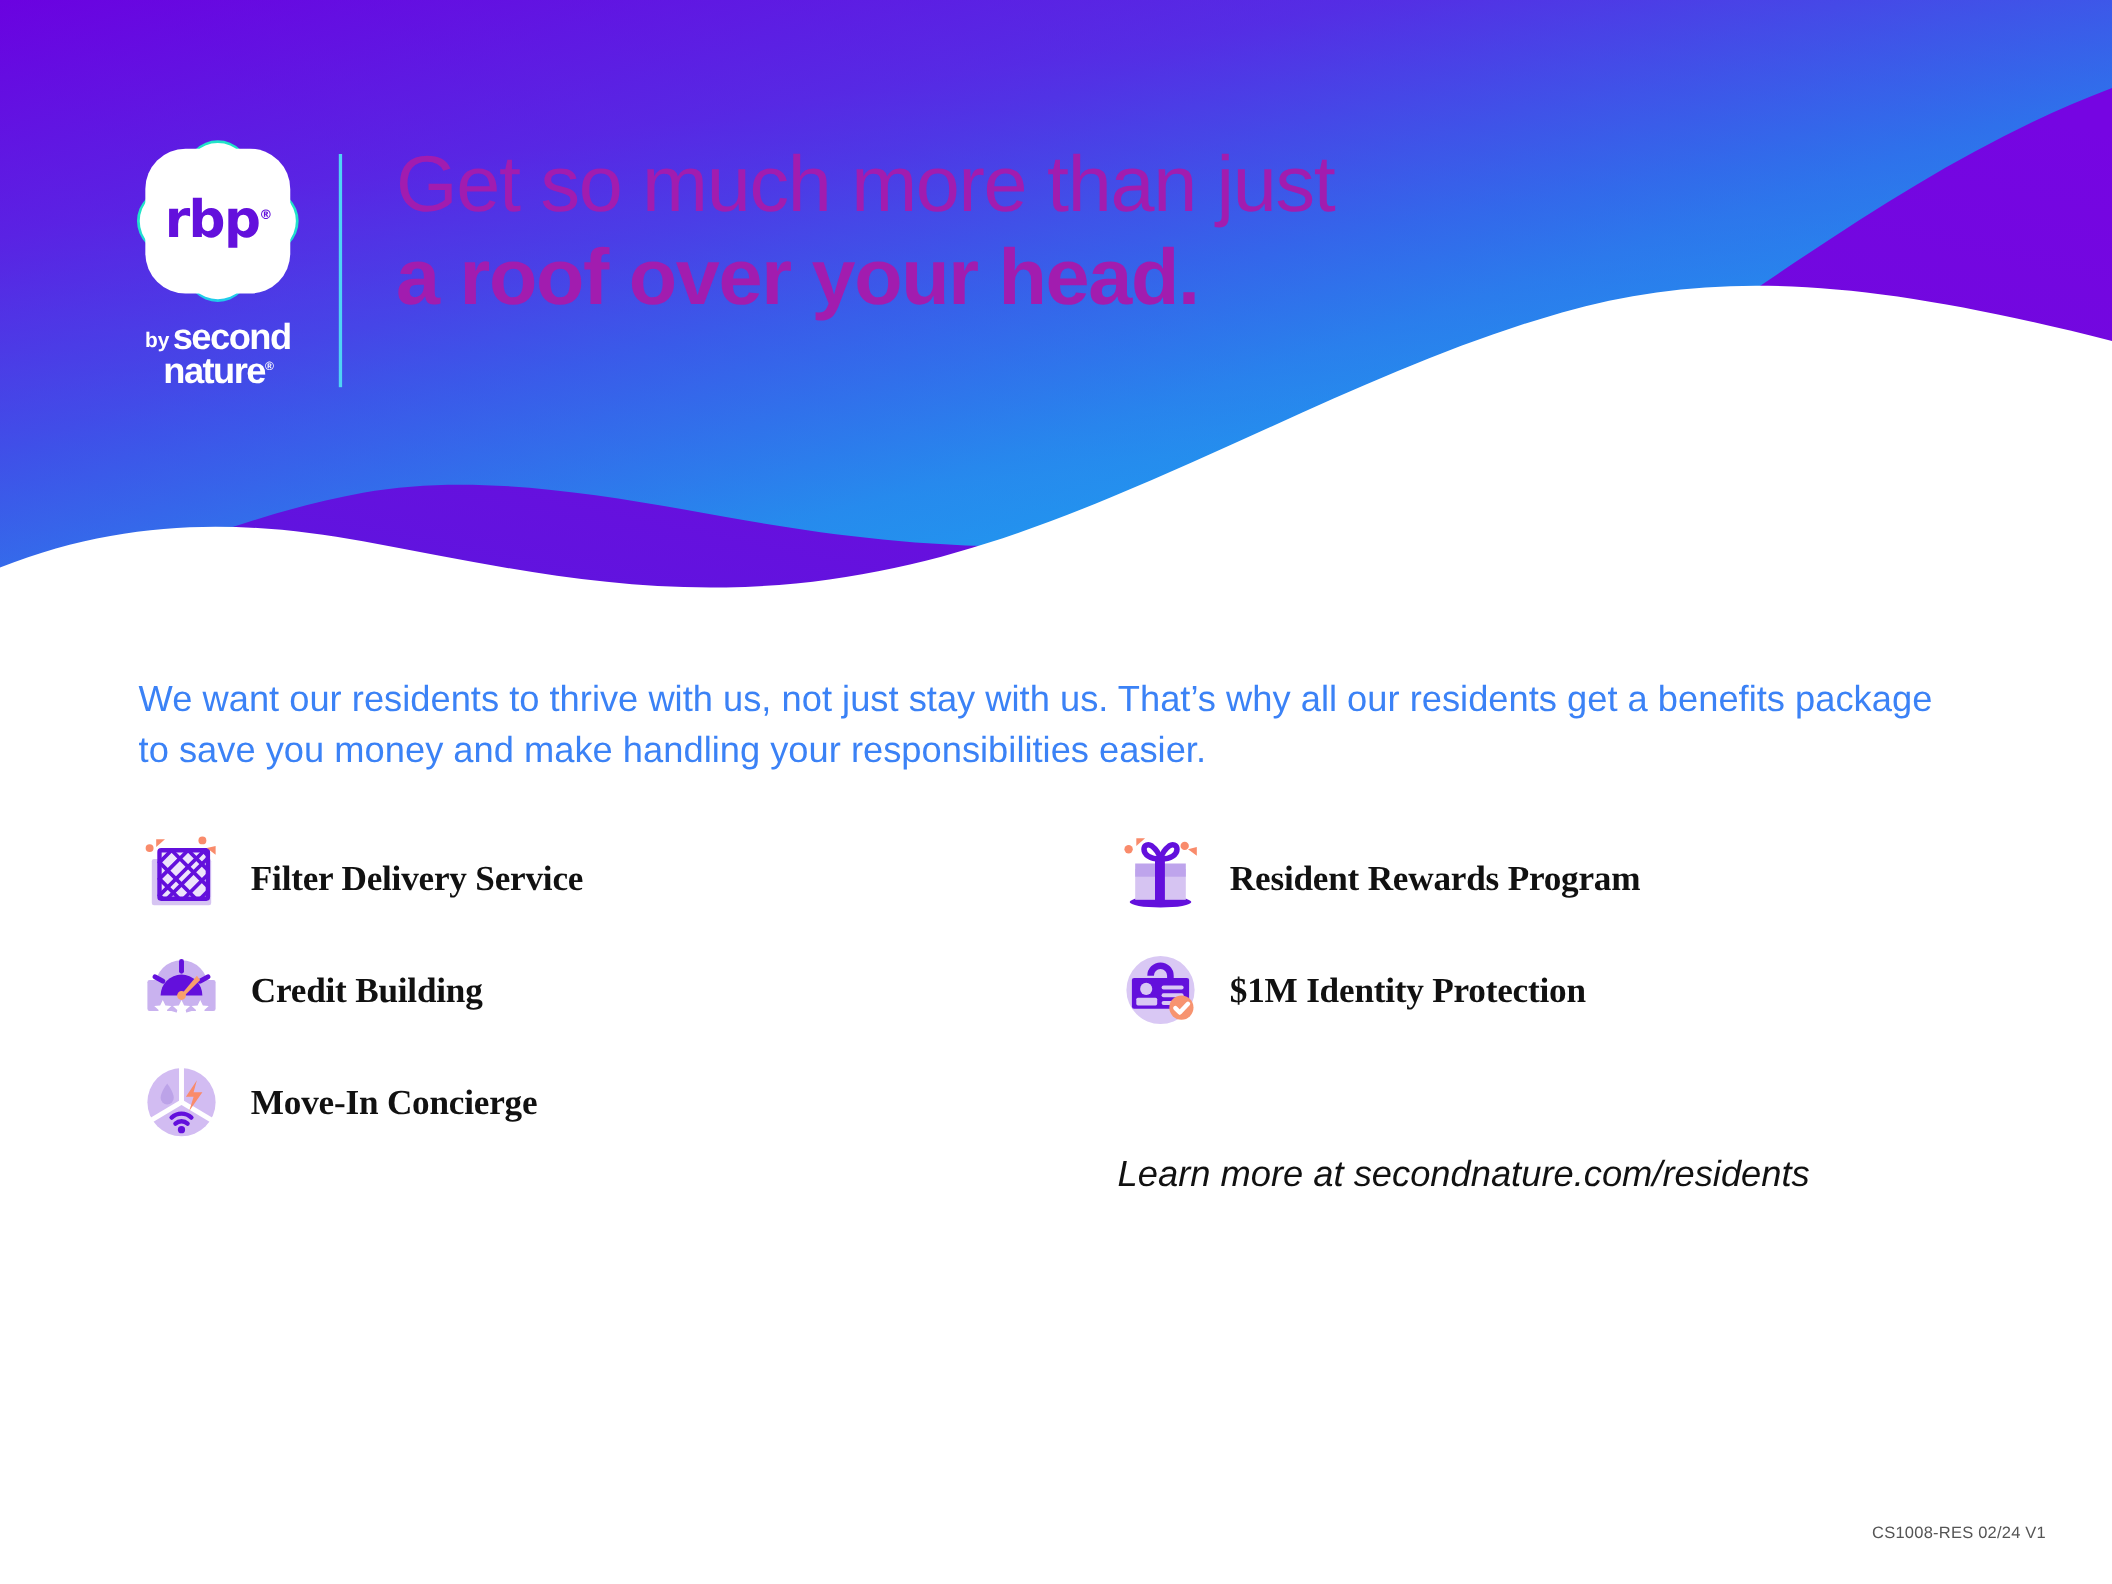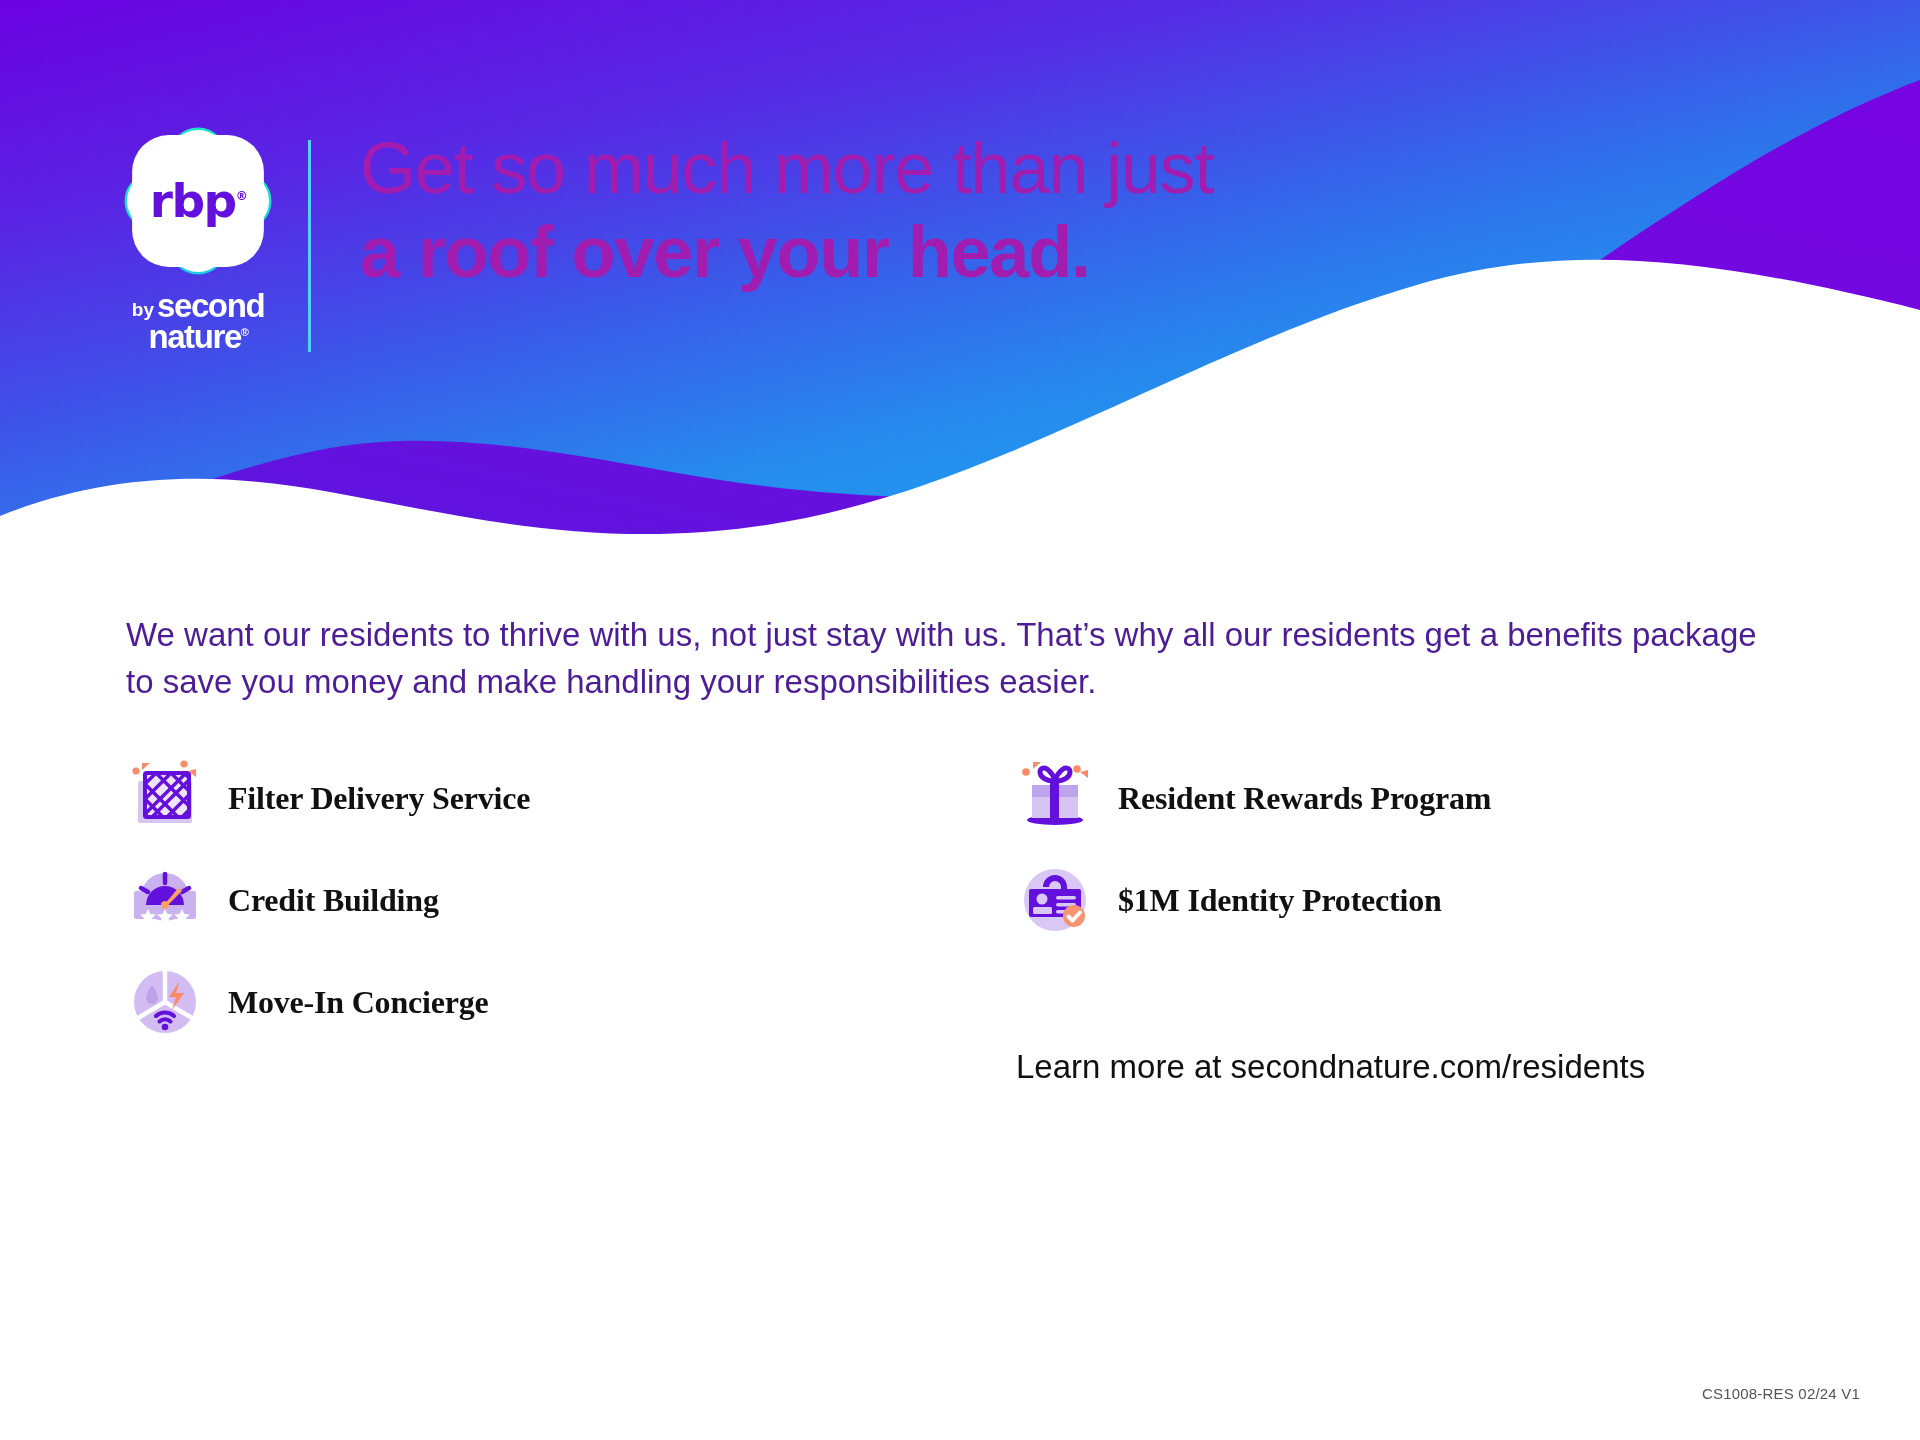--- a/index.html
+++ b/index.html
@@ -133,21 +133,21 @@
     margin-top:8px;
   }
 
   
   .intro {
     position:absolute;
     left:126px; top:612px;
     width:1640px;
     font-size:33px;
     line-height:1.42;
-    color:#4c1d95;
+    color:#3b82f6;
     font-weight:400;
   }
 
   
   .benefits {
     position:absolute;
     left:126px; top:748px;
     width:1700px;
   }
   .bcol { position:absolute; top:0; }
@@ -172,20 +172,21 @@
     font-weight:bold;
     color:#111111;
     letter-spacing:-0.2px;
     white-space:nowrap;
   }
 
   .learn-more {
     position:absolute;
     left:890px; top:300px;
     font-size:33px;
+    font-style:italic;
     color:#111111;
     white-space:nowrap;
   }
 
   
   .footer-code {
     position:absolute;
     right:60px; bottom:38px;
     font-size:15px;
     color:#555555;

